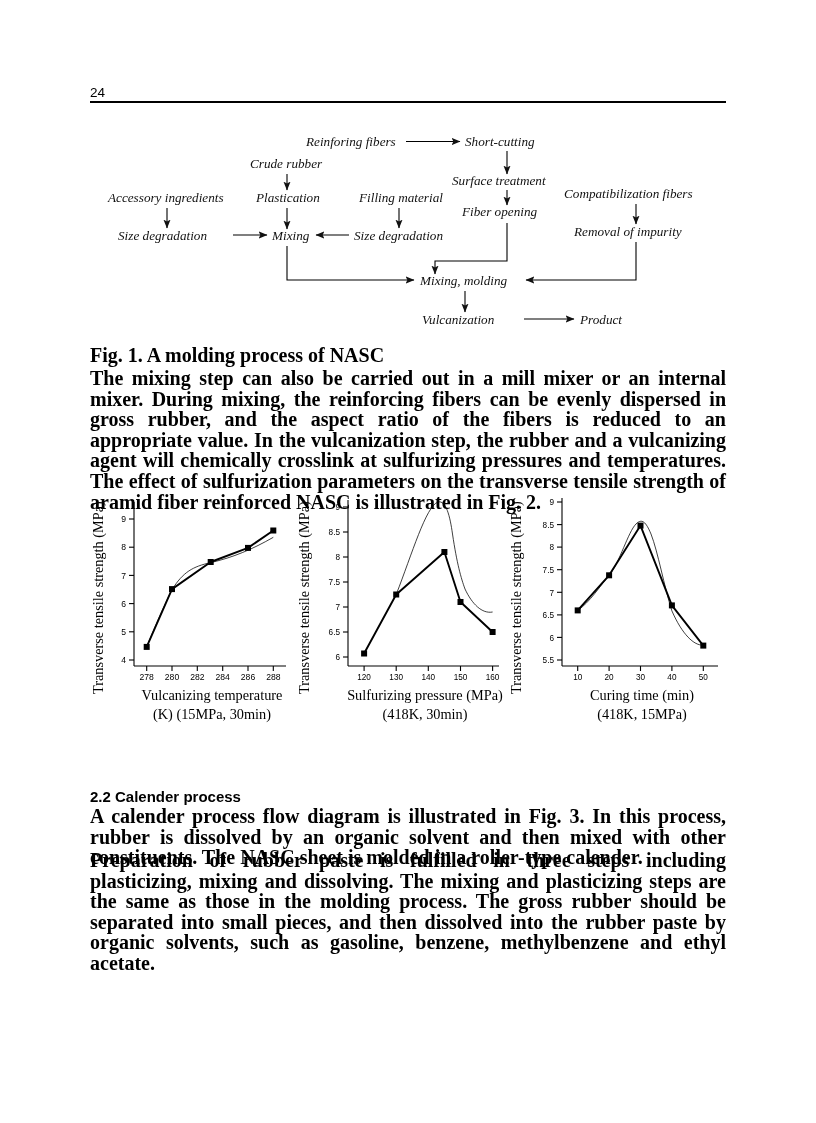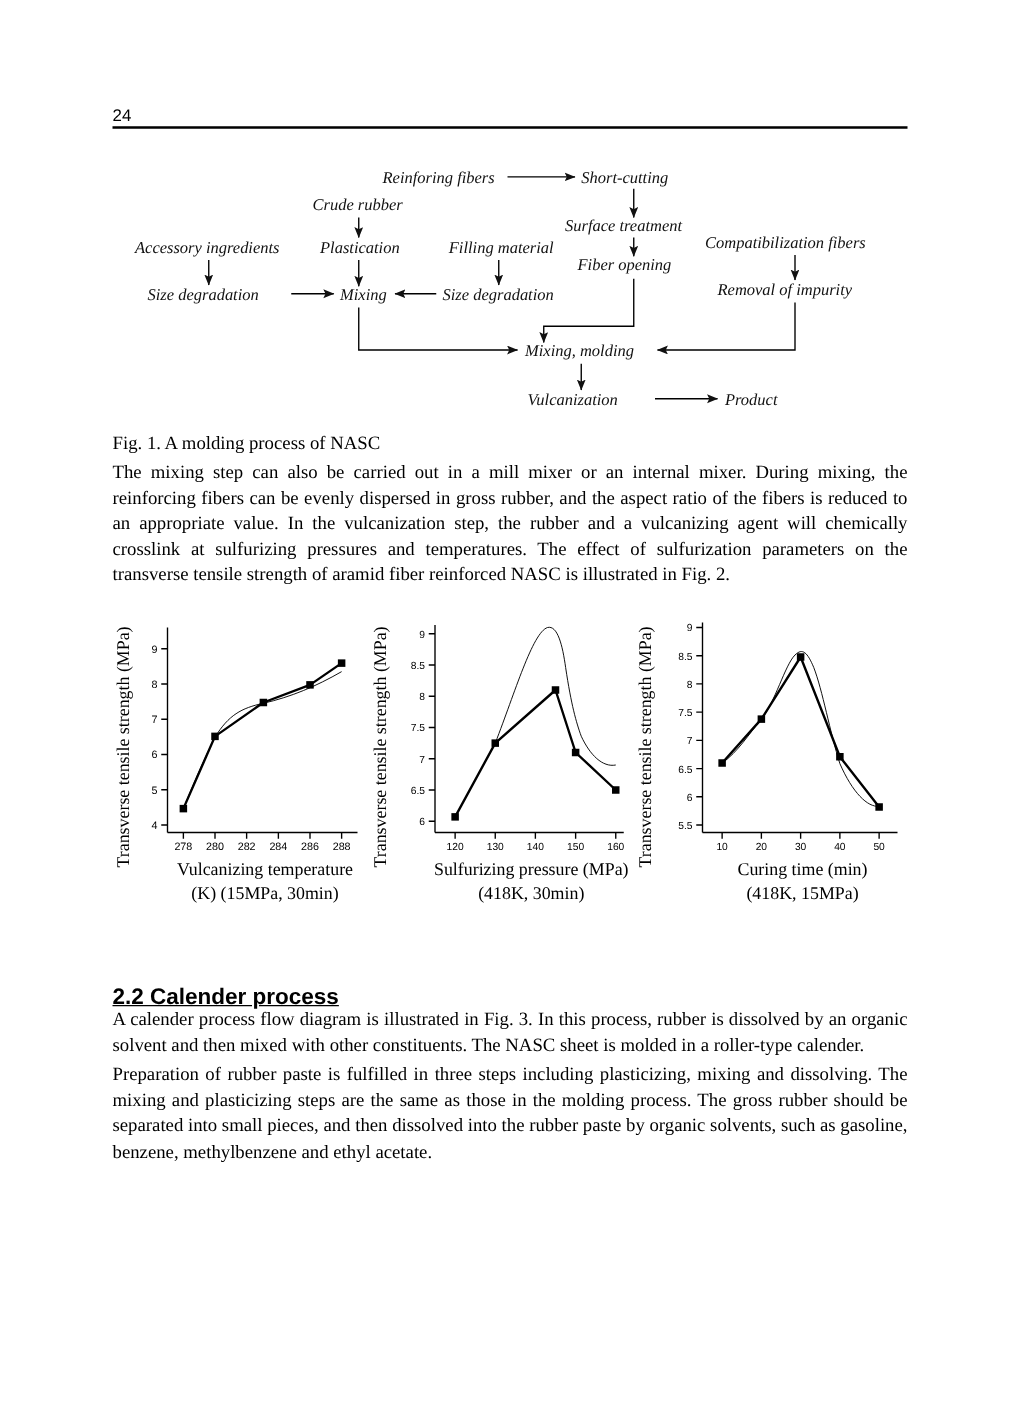--- a/index.html
+++ b/index.html
@@ -59,30 +59,30 @@
     font-family: "Liberation Serif", serif;
     font-size: 13.2px;
     fill: #111;
   }
 
   
   .caption, .para, .subhead {
     position: absolute;
     left: 90px;
     width: 636px;
-    font-size: 15px;
+    font-size: 20px;
     line-height: 20.6px;
+    font-weight: bold;
   }
   .para { text-align: justify; }
   .caption { text-align: left; }
   .subhead {
     font-family: "Liberation Sans", sans-serif;
     font-weight: bold;
-    font-size: 18px;
-    text-decoration: underline;
+    font-size: 15px;
   }
 
   #fig1-caption { top: 345px; }
   #para-1 { top: 368px; }
   #fig2-caption { top: 729px; }
   #subhead-22 { top: 787px; }
   #para-2 { top: 806px; }
   #para-3 { top: 850px; }
   #para-4 { top: 947px; }
 

